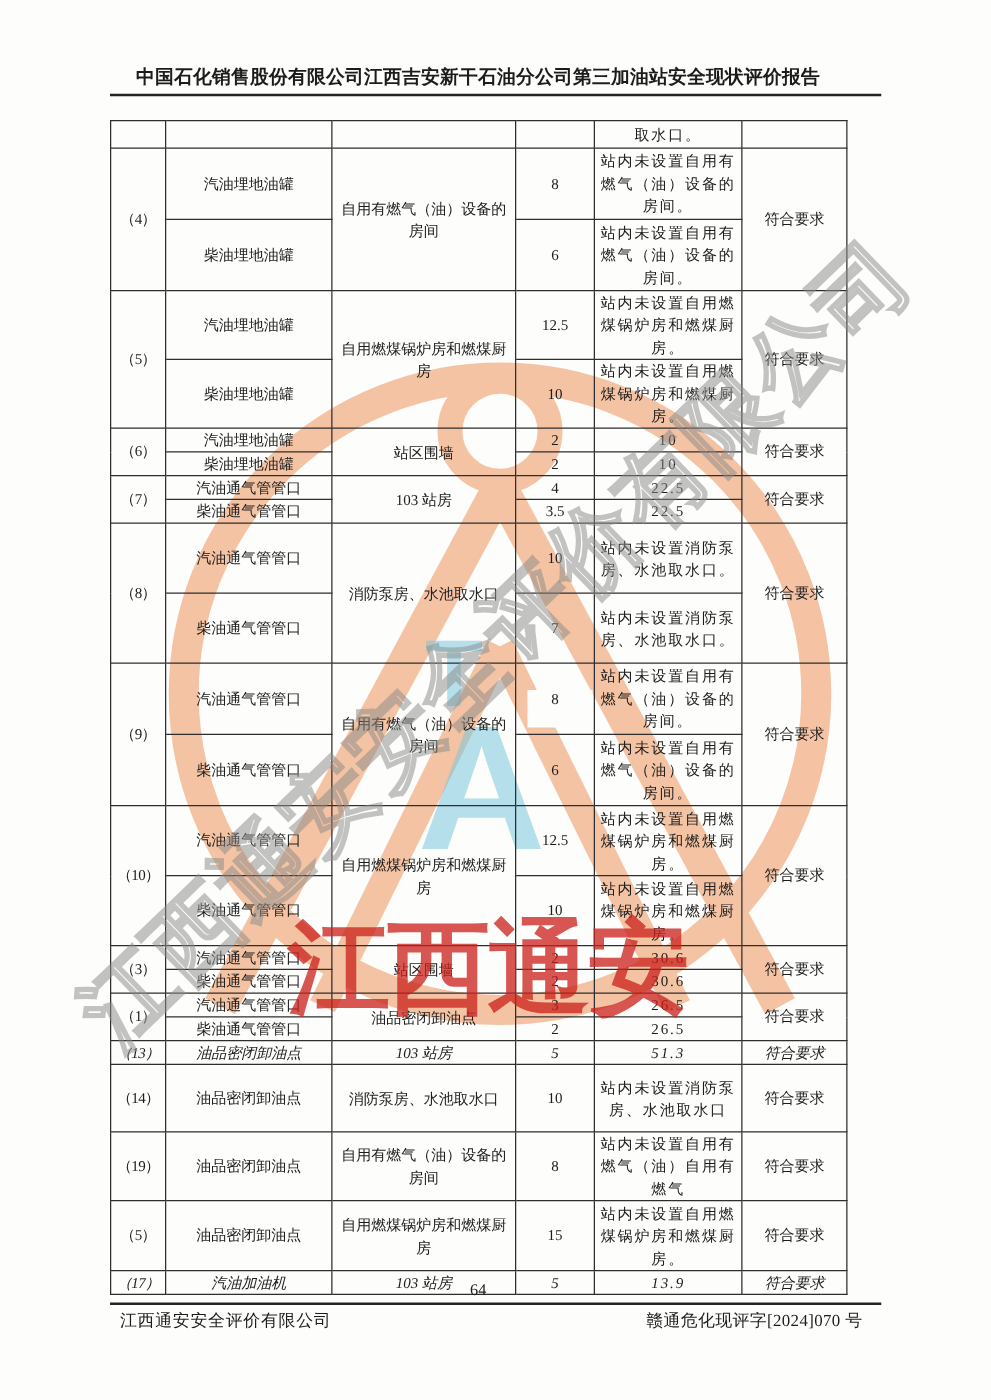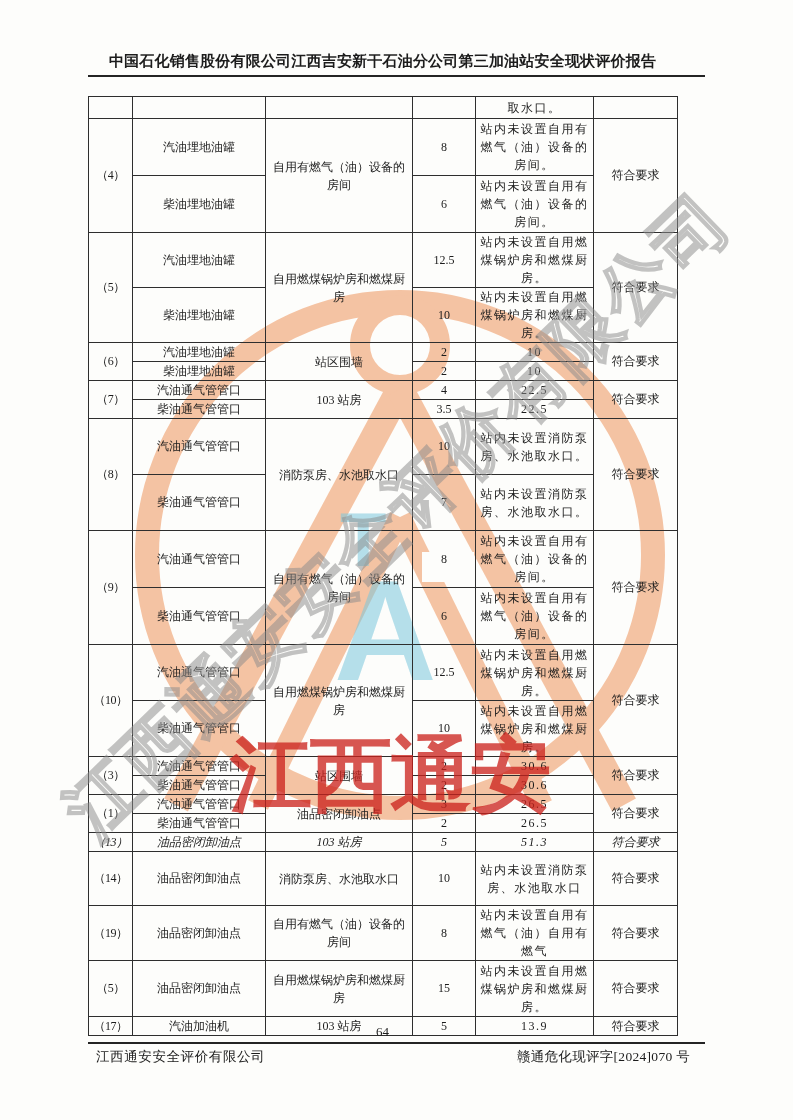--- a/index.html
+++ b/index.html
@@ -245,21 +245,21 @@
           <td class="c5">符合要求</td>
         </tr>
         <tr style="height: 56px;">
           <td class="c0">（5）</td>
           <td class="c1">油品密闭卸油点</td>
           <td class="c2">自用燃煤锅炉房和燃煤厨房</td>
           <td class="c3">15</td>
           <td class="c4">站内未设置自用燃煤锅炉房和燃煤厨房。</td>
           <td class="c5">符合要求</td>
         </tr>
-        <tr style="height: 17px;">
+        <tr style="height: 17px; font-style: italic;">
           <td class="c0">（17）</td>
           <td class="c1">汽油加油机</td>
           <td class="c2">103 站房</td>
           <td class="c3">5</td>
           <td class="c4">13.9</td>
           <td class="c5">符合要求</td>
         </tr>
       </tbody>
   </table>
 

